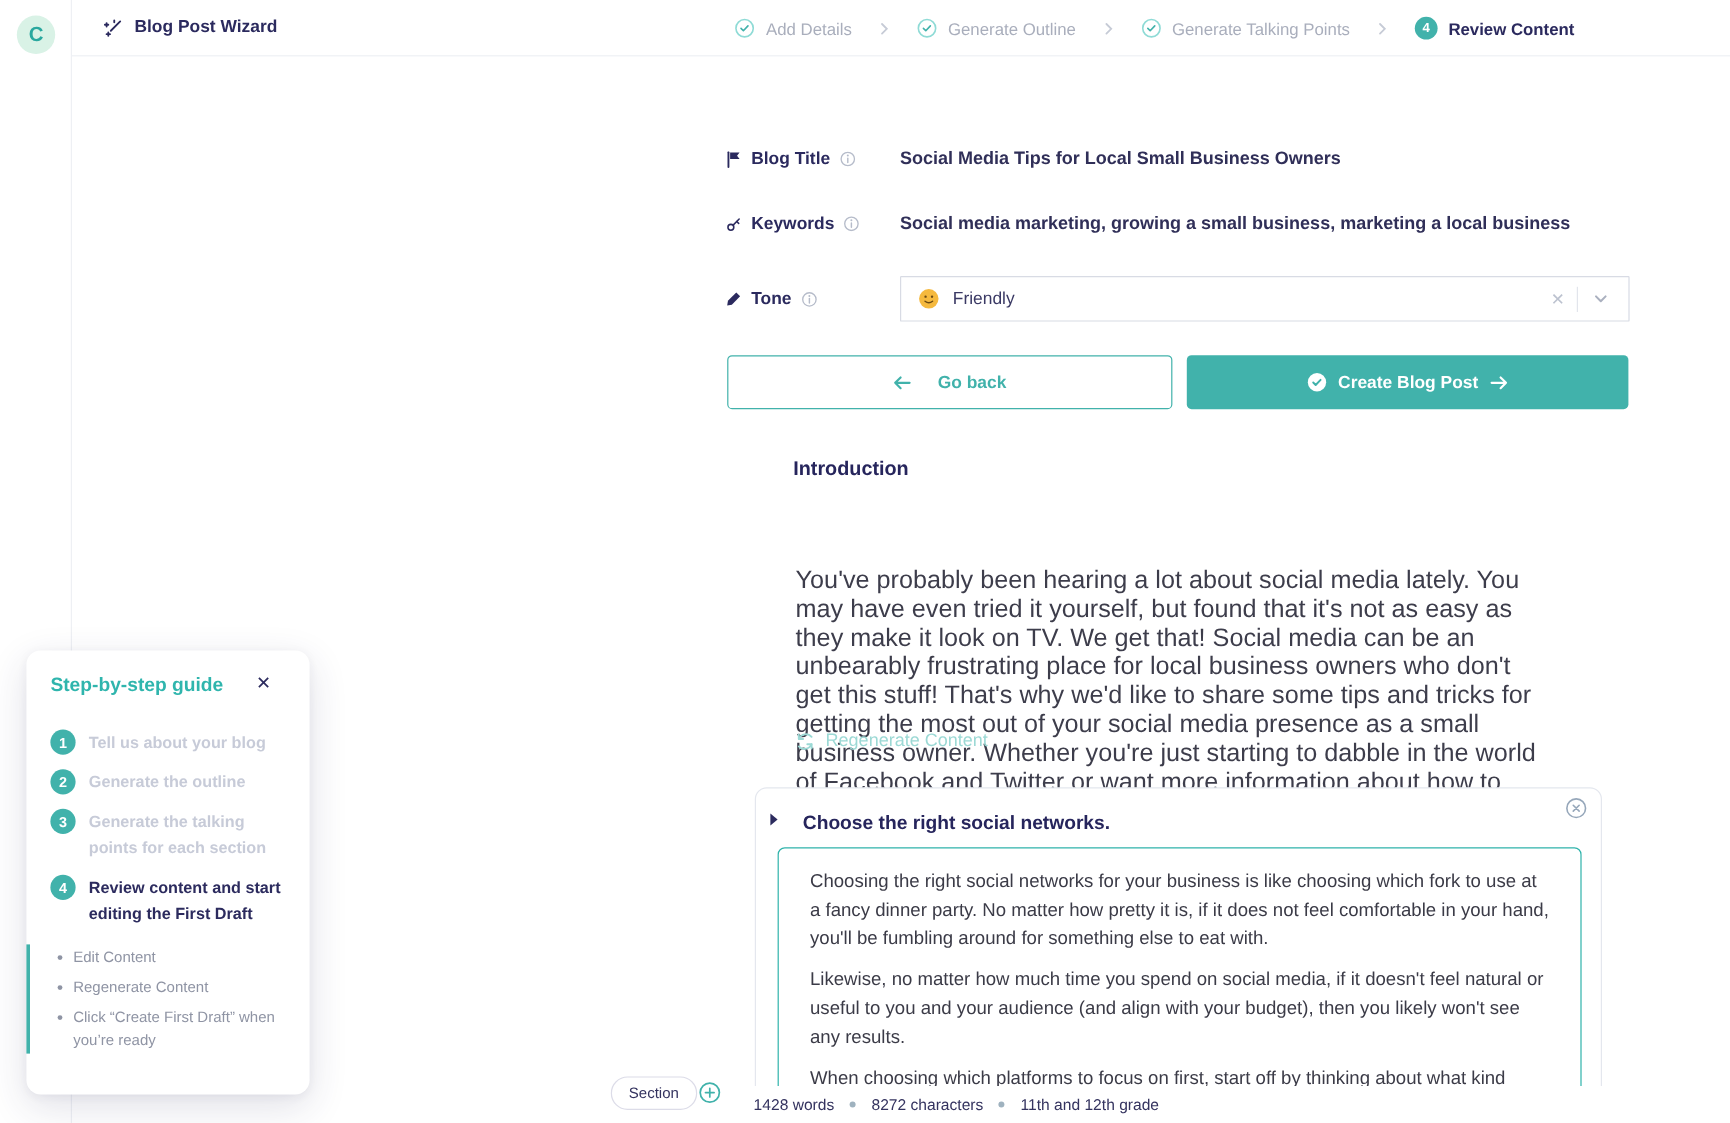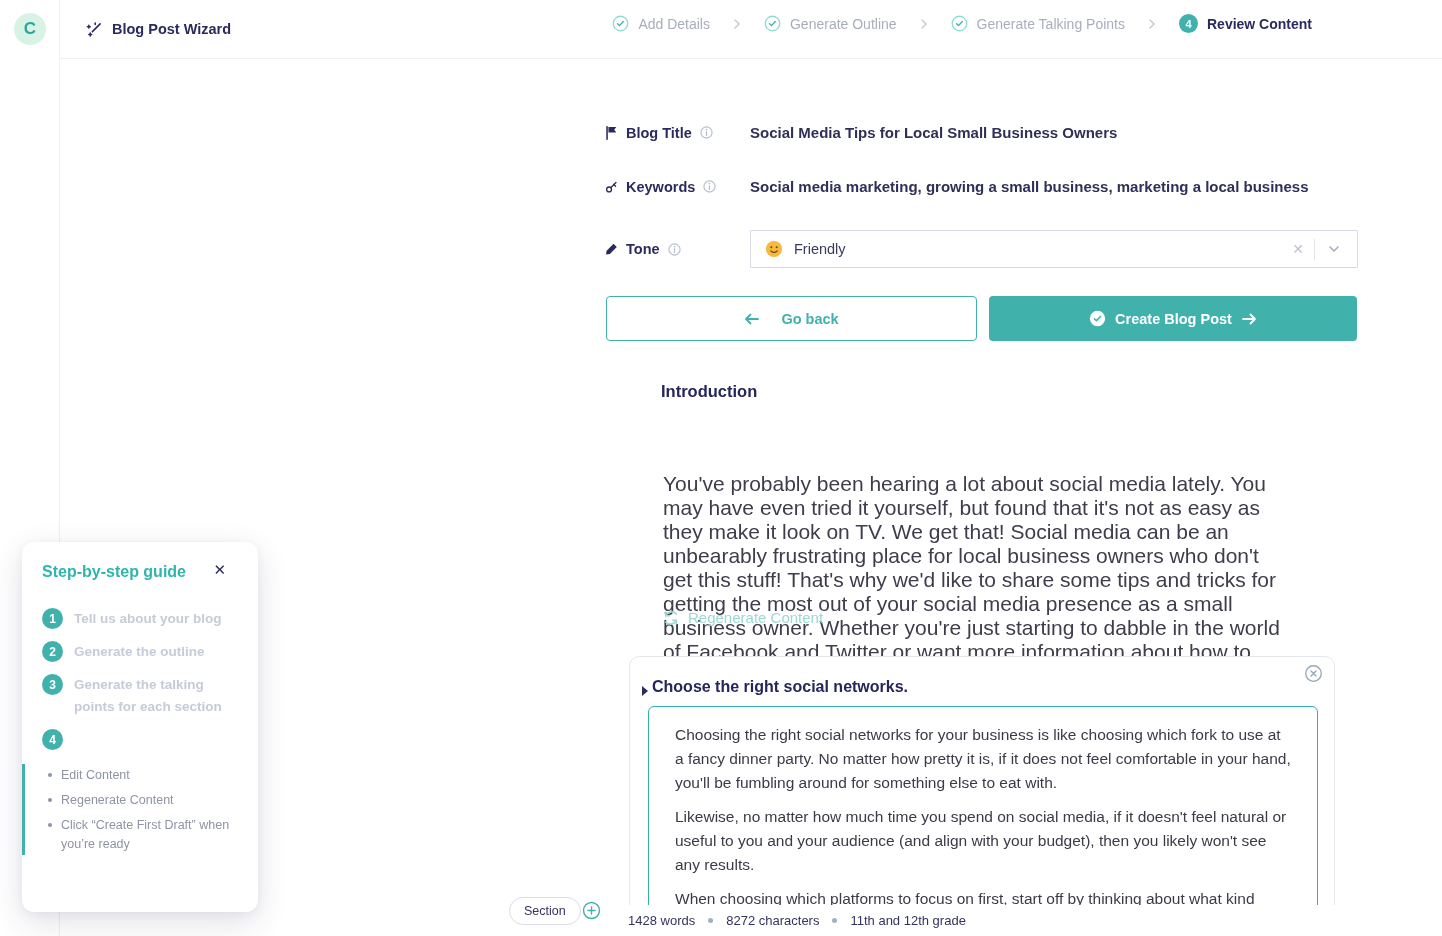--- a/index.html
+++ b/index.html
@@ -5,21 +5,21 @@
   * { margin:0; padding:0; box-sizing:border-box; }
   html,body { width:1442px; height:936px; overflow:hidden; background:#fff;
     font-family:"Liberation Sans", sans-serif; }
 
   
   #left-rail { position:absolute; left:0; top:0; width:60px; height:936px;
     background:#fff; border-right:1px solid #eef0f4; z-index:2; }
   #logo-circle { position:absolute; left:14px; top:13px; width:32px; height:32px;
     border-radius:50%; background:#d9f2e6; display:flex; align-items:center;
     justify-content:center; font-weight:bold; font-size:17px; color:#2aa89f; cursor:pointer; }
-  #header { position:absolute; left:60px; top:0; right:0; height:59px; background:#fff;
+  #header { position:absolute; left:60px; top:0; right:0; height:47px; background:#fff;
     border-bottom:1px solid #eef0f4; display:flex; align-items:center; z-index:2; }
   #wizard-title-group { display:flex; align-items:center; gap:9px; margin-left:26px; }
   #wizard-title { font-size:14.5px; font-weight:bold; color:#2b2a5e; }
   #stepper { position:absolute; right:130px; top:0; height:47px; display:flex;
     align-items:center; gap:21px; }
   .step-item { display:flex; align-items:center; gap:9px; cursor:pointer; }
   .step-label { font-size:14px; color:#a9aebc; }
   .step-item.active .step-label { color:#2b2a5e; font-weight:bold; }
   .step-num { width:19px; height:19px; border-radius:50%; background:#41b2ab; color:#fff;
     font-size:11px; font-weight:bold; display:flex; align-items:center; justify-content:center; }
@@ -55,21 +55,21 @@
     font-weight:bold; color:#26255c; }
   #intro-paragraph { position:absolute; left:663px; top:428px; width:627px;
     font-size:21px; line-height:24px; color:#3d3d4b;margin-top:44px; }
   #regenerate-link { position:absolute; left:663px; top:609px; display:flex;
     align-items:center; gap:9px; color:#9cd9d5; font-size:15px; cursor:pointer; }
 
   
   #section-card { position:absolute; left:629px; top:656px; width:706px; height:290px;
     border:1px solid #e4e7ee; border-radius:10px; background:#fff; z-index:1; }
   #card-head { position:relative; padding:21px 20px 10px 12px; display:flex;
-    align-items:flex-end; gap:4px; }
+    align-items:flex-start; gap:21px; }
   #card-collapse { width:0; height:0; border-left:6px solid #2c2b5e;
     border-top:5px solid transparent; border-bottom:5px solid transparent; cursor:pointer; }
   #card-title { font-size:16px; font-weight:bold; color:#26255c; }
   #card-remove { position:absolute; right:11px; top:7px; cursor:pointer; display:flex; }
   #card-textarea { position:absolute; left:18px; top:49px; width:670px; height:210px;
     border:1px solid #2fb3ab; border-radius:6px; padding:16px 26px; overflow:hidden;
     cursor:text; background:#fff; }
   #card-textarea p { font-size:15.5px; line-height:24px; color:#3b3b47; margin-bottom:10px; }
 
   
@@ -343,20 +343,21 @@
     <div class="guide-step">
       <span class="guide-step-num">2</span>
       <span class="guide-step-label">Generate the outline</span>
     </div>
     <div class="guide-step">
       <span class="guide-step-num">3</span>
       <span class="guide-step-label">Generate the talking points for each section</span>
     </div>
     <div class="guide-step active">
       <span class="guide-step-num">4</span>
+      <span class="guide-step-label">Review content and start editing the First Draft</span>
     </div>
   </div>
   <div id="guide-bullets">
     <span id="guide-bullets-bar"></span>
     <div class="guide-bullet">
       <span class="bullet-dot"></span>
       <span class="bullet-text">Edit Content</span>
     </div>
     <div class="guide-bullet">
       <span class="bullet-dot"></span>

